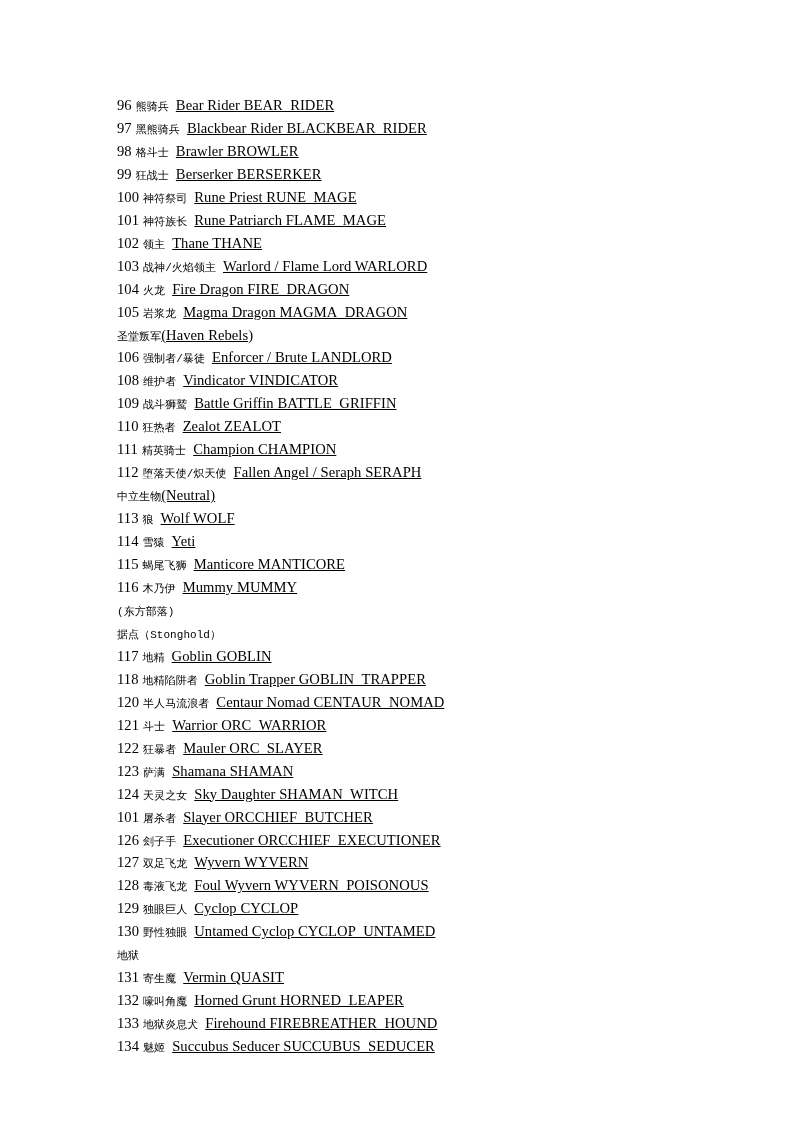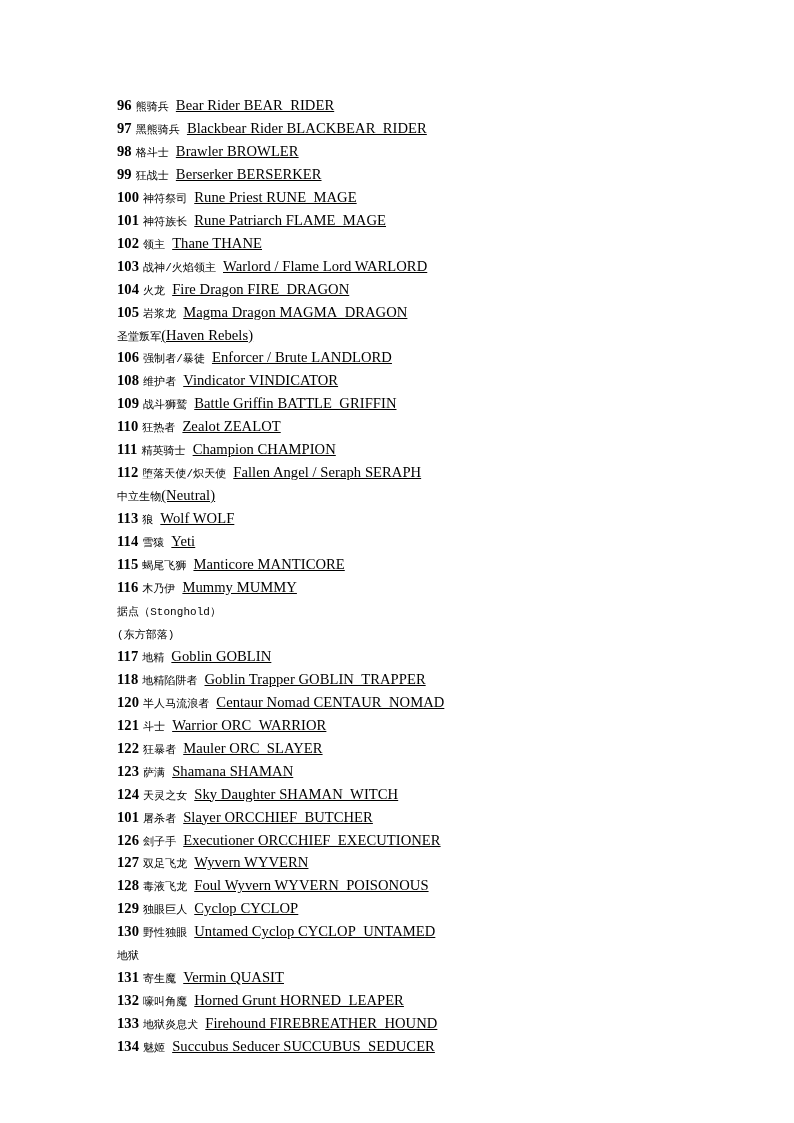--- a/index.html
+++ b/index.html
@@ -35,21 +35,20 @@
     font-size: 14.6px;
     line-height: 20.95px;
     letter-spacing: 0.05px;
     color: #000000;
   }
   .line.section {
     
   }
   .num {
     font-family: "Liberation Serif", "DejaVu Serif", serif;
-    font-weight: bold;
   }
   .cn {
     font-family: Liberation Mono, monospace;
     font-size: 11px;
   }
   .en {
     font-family: "Liberation Serif", "DejaVu Serif", serif;
     font-size: 14.6px;
     text-decoration: underline;
   }
@@ -76,22 +75,22 @@
       <div class="line"><span class="num">108</span><span class="gap-sm"></span><span class="cn">维护者</span><span class="gap-md"></span><span class="en">Vindicator VINDICATOR</span></div>
       <div class="line"><span class="num">109</span><span class="gap-sm"></span><span class="cn">战斗狮鹫</span><span class="gap-md"></span><span class="en">Battle Griffin BATTLE_GRIFFIN</span></div>
       <div class="line"><span class="num">110</span><span class="gap-sm"></span><span class="cn">狂热者</span><span class="gap-md"></span><span class="en">Zealot ZEALOT</span></div>
       <div class="line"><span class="num">111</span><span class="gap-sm"></span><span class="cn">精英骑士</span><span class="gap-md"></span><span class="en">Champion CHAMPION</span></div>
       <div class="line"><span class="num">112</span><span class="gap-sm"></span><span class="cn">堕落天使/炽天使</span><span class="gap-md"></span><span class="en">Fallen Angel / Seraph SERAPH</span></div>
       <div class="line section"><span class="cn">中立生物</span><span class="en">(Neutral)</span></div>
       <div class="line"><span class="num">113</span><span class="gap-sm"></span><span class="cn">狼</span><span class="gap-md"></span><span class="en">Wolf WOLF</span></div>
       <div class="line"><span class="num">114</span><span class="gap-sm"></span><span class="cn">雪猿</span><span class="gap-md"></span><span class="en">Yeti</span></div>
       <div class="line"><span class="num">115</span><span class="gap-sm"></span><span class="cn">蝎尾飞狮</span><span class="gap-md"></span><span class="en">Manticore MANTICORE</span></div>
       <div class="line"><span class="num">116</span><span class="gap-sm"></span><span class="cn">木乃伊</span><span class="gap-md"></span><span class="en">Mummy MUMMY</span></div>
+      <div class="line section"><span class="cn">(东方部落)</span></div>
       <div class="line section"><span class="cn">据点（Stonghold）</span></div>
-      <div class="line section"><span class="cn">(东方部落)</span></div>
       <div class="line"><span class="num">117</span><span class="gap-sm"></span><span class="cn">地精</span><span class="gap-md"></span><span class="en">Goblin GOBLIN</span></div>
       <div class="line"><span class="num">118</span><span class="gap-sm"></span><span class="cn">地精陷阱者</span><span class="gap-md"></span><span class="en">Goblin Trapper GOBLIN_TRAPPER</span></div>
       <div class="line"><span class="num">120</span><span class="gap-sm"></span><span class="cn">半人马流浪者</span><span class="gap-md"></span><span class="en">Centaur Nomad CENTAUR_NOMAD</span></div>
       <div class="line"><span class="num">121</span><span class="gap-sm"></span><span class="cn">斗士</span><span class="gap-md"></span><span class="en">Warrior ORC_WARRIOR</span></div>
       <div class="line"><span class="num">122</span><span class="gap-sm"></span><span class="cn">狂暴者</span><span class="gap-md"></span><span class="en">Mauler ORC_SLAYER</span></div>
       <div class="line"><span class="num">123</span><span class="gap-sm"></span><span class="cn">萨满</span><span class="gap-md"></span><span class="en">Shamana SHAMAN</span></div>
       <div class="line"><span class="num">124</span><span class="gap-sm"></span><span class="cn">天灵之女</span><span class="gap-md"></span><span class="en">Sky Daughter SHAMAN_WITCH</span></div>
       <div class="line"><span class="num">101</span><span class="gap-sm"></span><span class="cn">屠杀者</span><span class="gap-md"></span><span class="en">Slayer ORCCHIEF_BUTCHER</span></div>
       <div class="line"><span class="num">126</span><span class="gap-sm"></span><span class="cn">刽子手</span><span class="gap-md"></span><span class="en">Executioner ORCCHIEF_EXECUTIONER</span></div>
       <div class="line"><span class="num">127</span><span class="gap-sm"></span><span class="cn">双足飞龙</span><span class="gap-md"></span><span class="en">Wyvern WYVERN</span></div>

